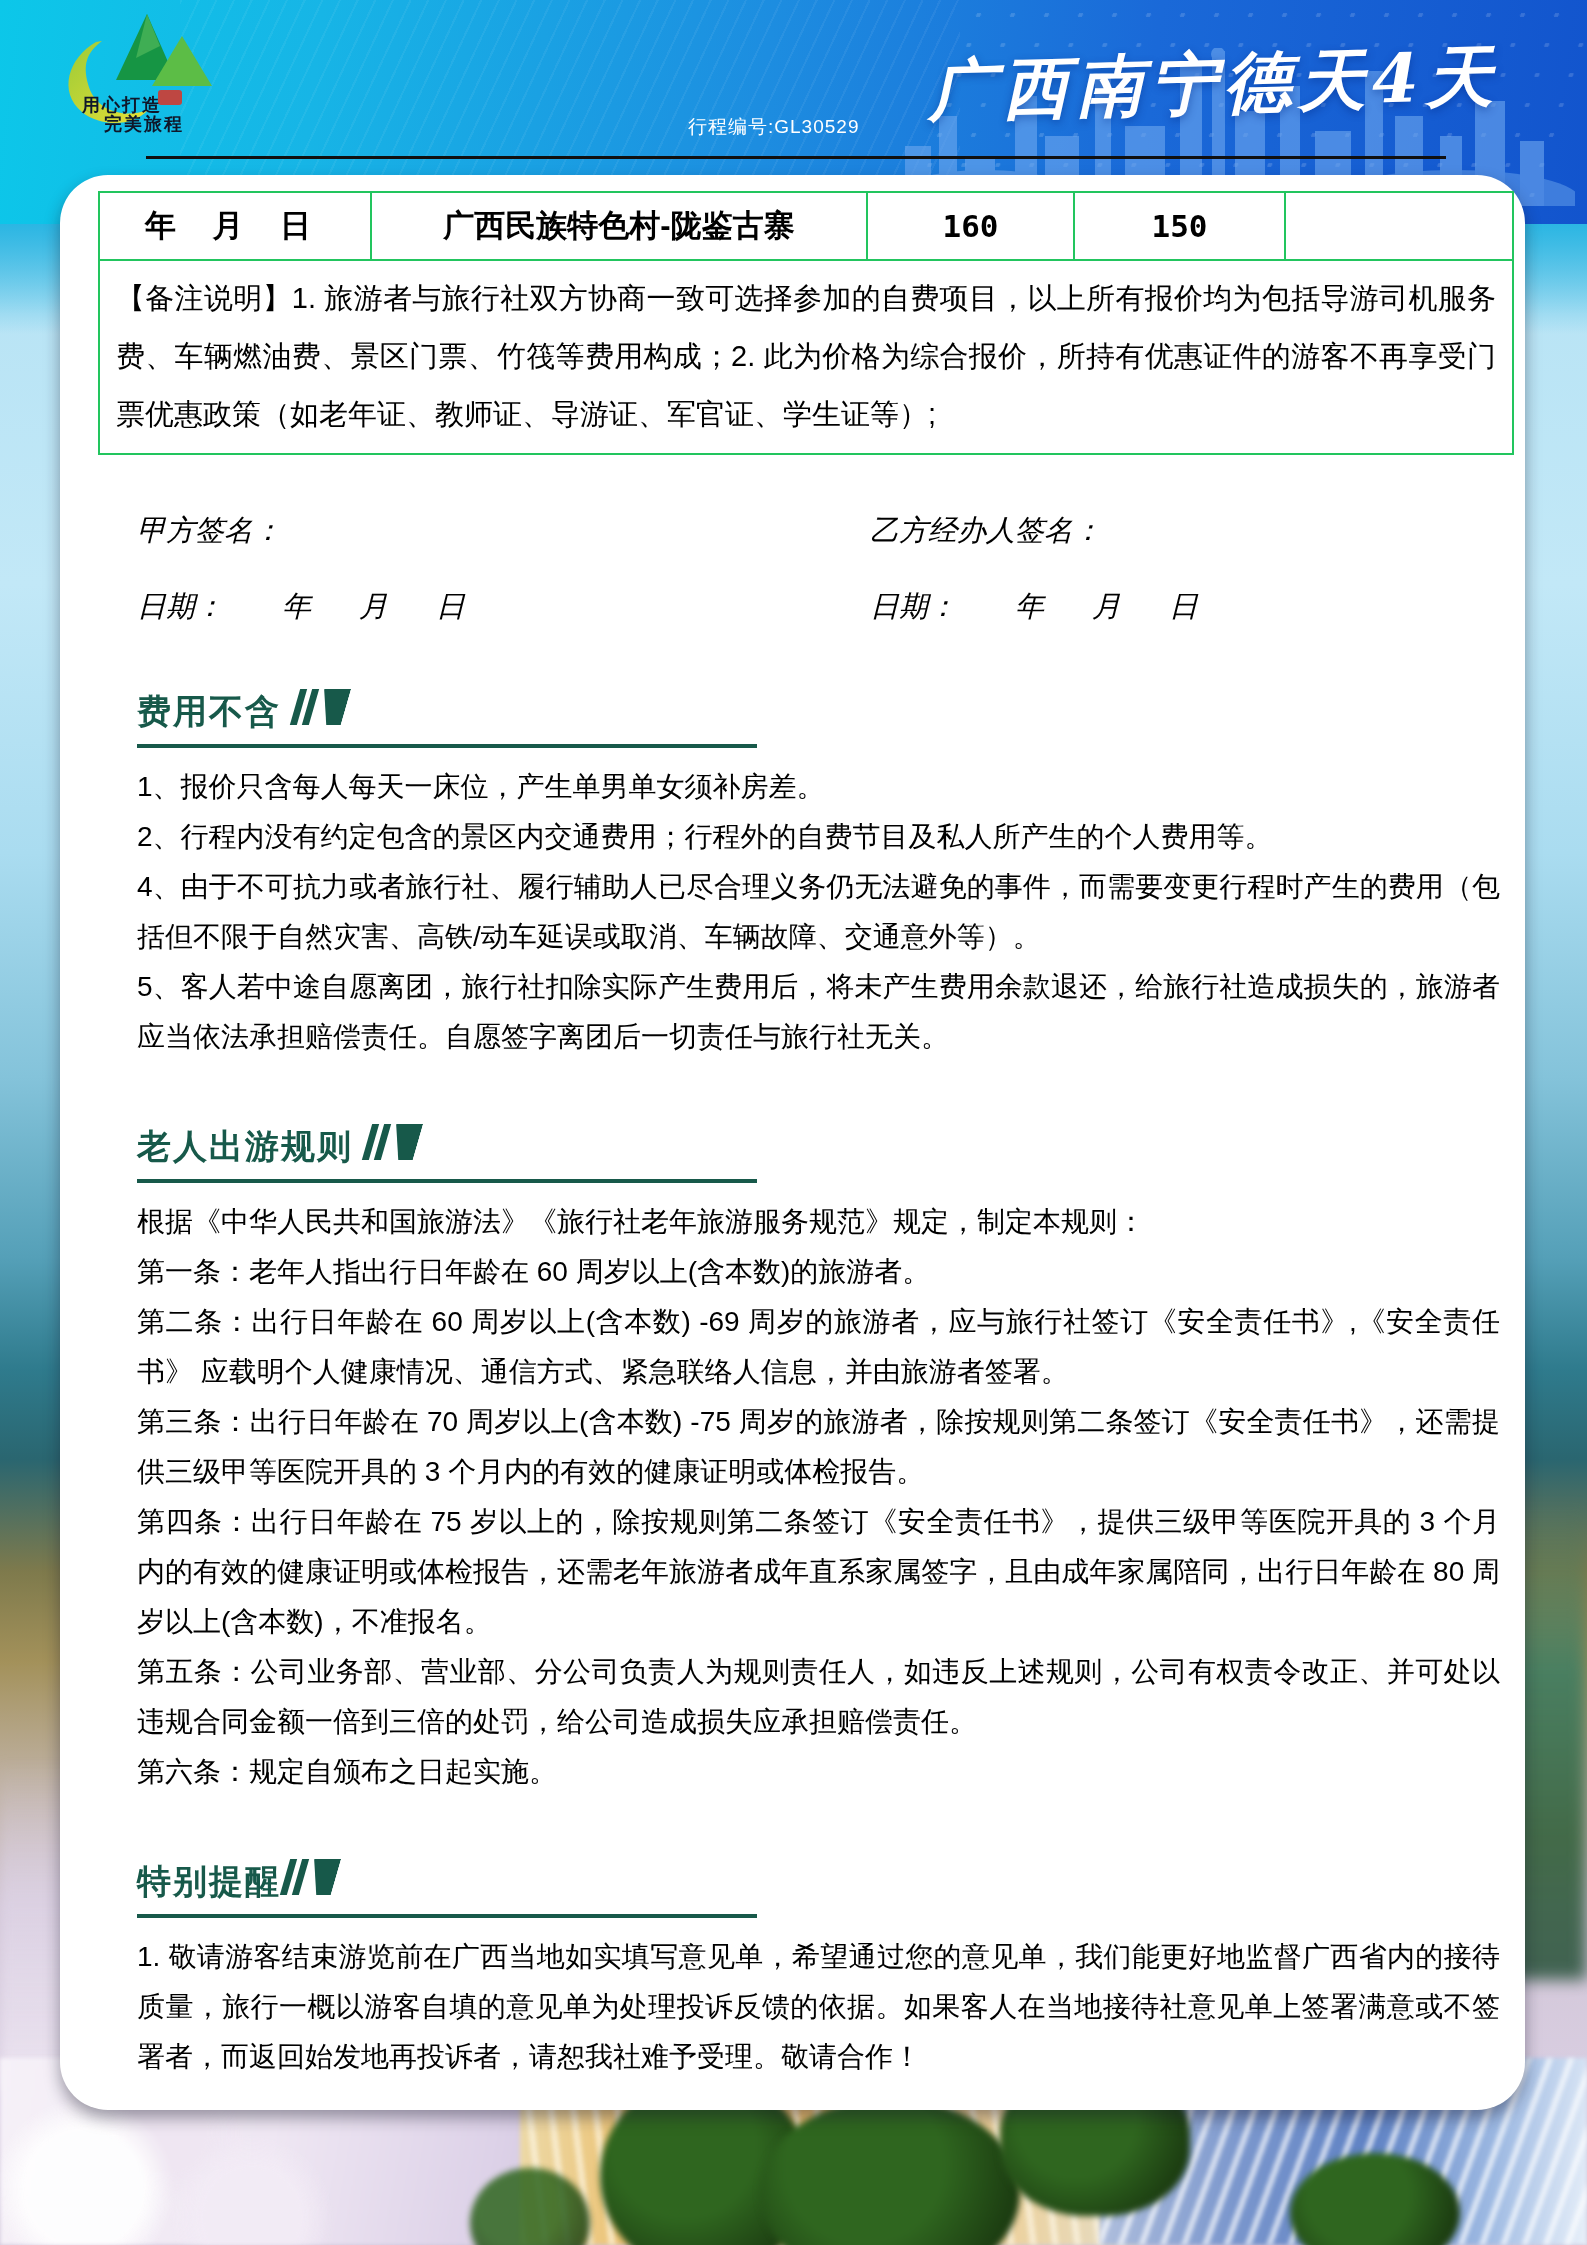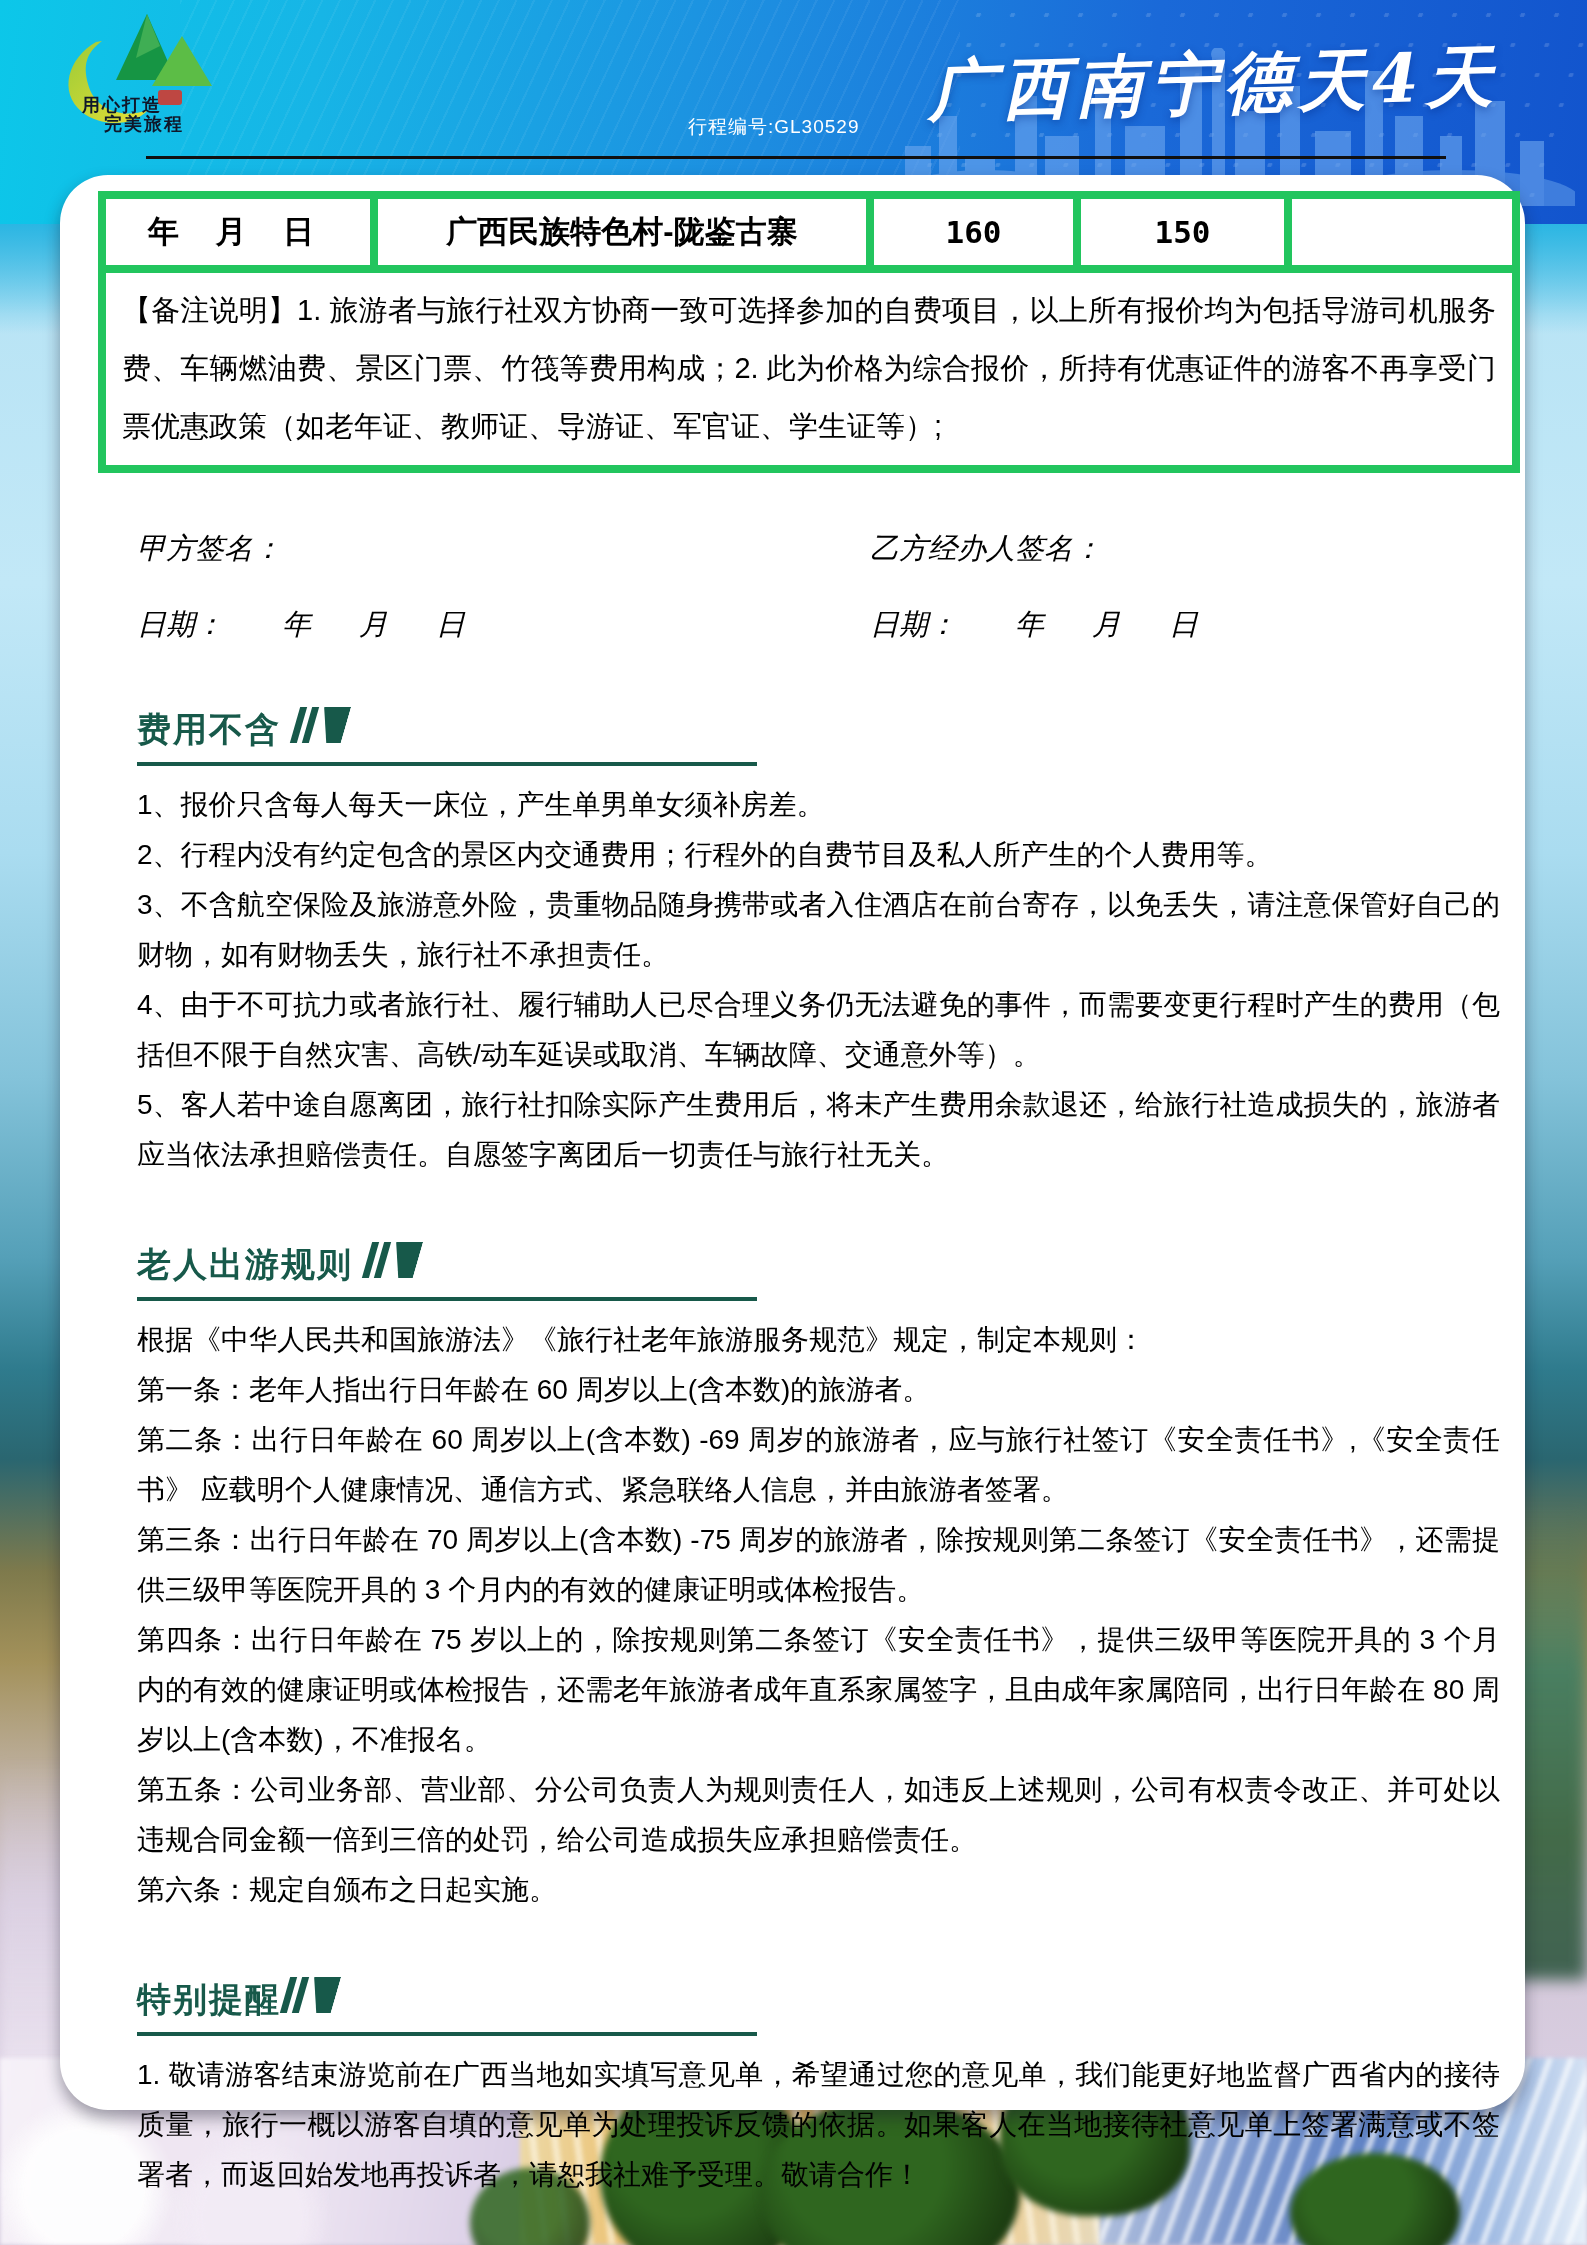--- a/index.html
+++ b/index.html
@@ -74,21 +74,21 @@
     background:linear-gradient(180deg, rgba(47,123,141,0) 0%, #3a7c62 35%, #2c5d35 70%, #27503a 100%);}
   
   .card{
     position:absolute;left:60px;top:175px;width:1465px;height:1935px;z-index:5;
     background:#ffffff;border-radius:48px;box-sizing:border-box;
     padding:16px 25px 0 38px;
     box-shadow:0 8px 16px rgba(20,20,40,.40);
   }
   
   table.price{border-collapse:collapse;width:1414px;table-layout:fixed;}
-  table.price td{border:8px solid #22c55e;}
+  table.price td{border:2px solid #22c55e;}
   .row-top td{height:64px;text-align:center;vertical-align:middle;font-size:31px;font-weight:700;color:#000;}
   .cell-date{letter-spacing:14px;}
   .cell-red{color:#e60000;font-family:"DejaVu Sans Mono","Liberation Mono",monospace;}
   .cell-150{font-weight:400;font-family:"DejaVu Sans Mono","Liberation Mono",monospace;font-size:31px;}
   .remarks-cell{padding:8px 16px 10px 16px;font-size:29px;line-height:58px;color:#000;text-align:justify;}
   
   .sig-block{margin:56px 0 0 39px;font-size:29px;color:#000;}
   .sig-row{display:flex;align-items:flex-start;font-style:italic;}
   .sig-left{width:733px;}
   .sig-row2{margin-top:36px;}
@@ -223,21 +223,20 @@
       <span class="hmark">
           <i></i>
           <i></i>
           <i class="big"></i>
         </span>
     </div>
     <div class="sec-underline"></div>
     <div class="sec-body">
       <p>1、报价只含每人每天一床位，产生单男单女须补房差。</p>
       <p>2、行程内没有约定包含的景区内交通费用；行程外的自费节目及私人所产生的个人费用等。</p>
-      <p>3、不含航空保险及旅游意外险，贵重物品随身携带或者入住酒店在前台寄存，以免丢失，请注意保管好自己的财物，如有财物丢失，旅行社不承担责任。</p>
       <p>4、由于不可抗力或者旅行社、履行辅助人已尽合理义务仍无法避免的事件，而需要变更行程时产生的费用（包括但不限于自然灾害、高铁/动车延误或取消、车辆故障、交通意外等）。</p>
       <p>5、客人若中途自愿离团，旅行社扣除实际产生费用后，将未产生费用余款退还，给旅行社造成损失的，旅游者应当依法承担赔偿责任。自愿签字离团后一切责任与旅行社无关。</p>
     </div>
   </div>
 
   <div class="section">
     <div class="sec-head">
       <span class="sec-title">老人出游规则</span>
       <span class="hmark">
           <i></i>

